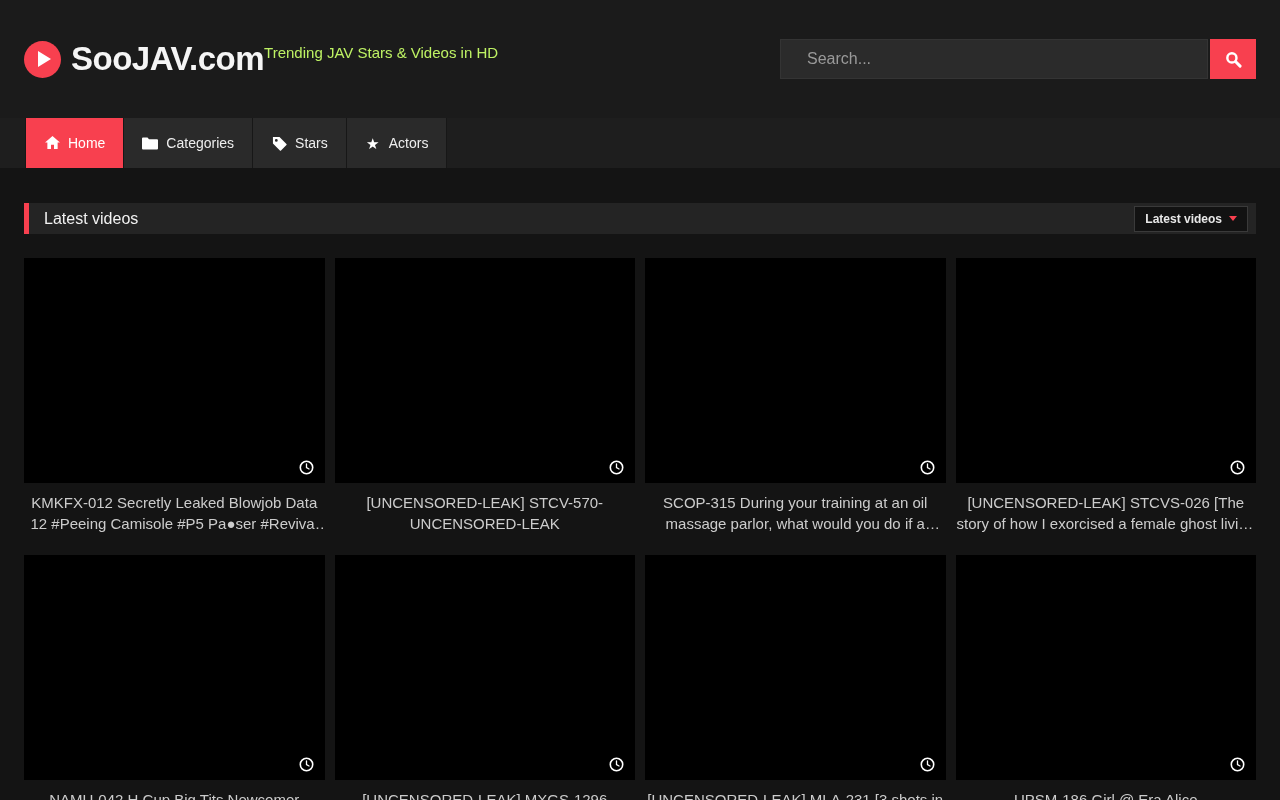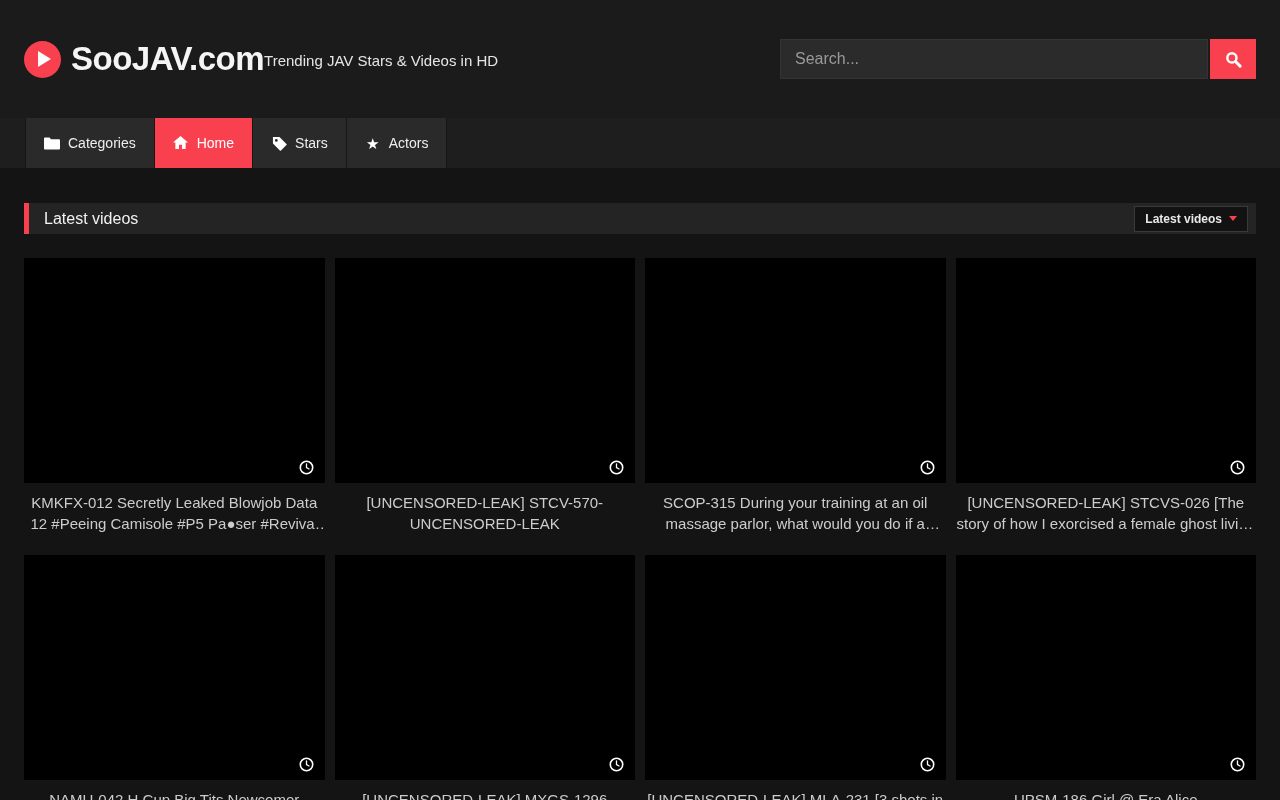--- a/index.html
+++ b/index.html
@@ -27,32 +27,32 @@
     display: flex; align-items: center; justify-content: center;
   }
   .play-badge .tri {
     width: 0; height: 0;
     border-left: 13px solid #fff;
     border-top: 8px solid transparent;
     border-bottom: 8px solid transparent;
     margin-left: 4px;
   }
   .site-title { font-size: 33px; font-weight: bold; color: #f5f5f5; letter-spacing: -0.5px; }
-  .tagline { font-size: 15px; color: #e5e5e5; margin-top: 12px; }
+  .tagline { font-size: 15px; color: #bef264; margin-top: 4px; }
 
   .search-form { display: flex; align-items: center; }
   .search-input {
     width: 428px; height: 40px;
     background: #2b2b2b;
     border: 1px solid #343434;
     outline: none;
     color: #fdba74;
     font-size: 16px;
     font-family: "Liberation Sans", sans-serif;
-    padding: 0 14px;
+    padding: 0 26px;
   }
   .search-input::placeholder { color: #9a9a9a; }
   .search-btn {
     width: 46px; height: 40px;
     margin-left: 2px;
     background: #f8404f;
     border: none;
     cursor: pointer;
     display: flex; align-items: center; justify-content: center;
   }
@@ -168,35 +168,35 @@
           <circle cx="6.5" cy="6.5" r="4.3" fill="none" stroke="#ffffff" stroke-width="2.3"></circle>
           <line x1="10.1" y1="10.1" x2="14.2" y2="14.2" stroke="#ffffff" stroke-width="2.8" stroke-linecap="round"></line>
         </svg>
       </span>
     </button>
   </form>
 </header>
 
 <nav class="main-nav">
   <ul>
+    <li class="nav-item active">
+      <span class="nav-ic">
+        <svg width="15" height="14" viewBox="0 0 16 15" fill="#ffffff">
+          <path d="M8 0 L16 7 H13.5 V14 H9.6 V9.4 H6.4 V14 H2.5 V7 H0 Z"></path>
+        </svg>
+      </span>
+      <span>Home</span>
+    </li>
     <li class="nav-item">
       <span class="nav-ic">
         <svg width="16" height="13" viewBox="0 0 16 13" fill="#ffffff">
           <path d="M0 1.5 Q0 0.5 1 0.5 H5.5 L7 2.2 H15 Q16 2.2 16 3.2 V11.5 Q16 12.5 15 12.5 H1 Q0 12.5 0 11.5 Z"></path>
         </svg>
       </span>
       <span>Categories</span>
-    </li>
-    <li class="nav-item active">
-      <span class="nav-ic">
-        <svg width="15" height="14" viewBox="0 0 16 15" fill="#ffffff">
-          <path d="M8 0 L16 7 H13.5 V14 H9.6 V9.4 H6.4 V14 H2.5 V7 H0 Z"></path>
-        </svg>
-      </span>
-      <span>Home</span>
     </li>
     <li class="nav-item">
       <span class="nav-ic">
         <svg width="15" height="15" viewBox="0 0 16 16" fill="#ffffff">
           <path fill-rule="evenodd" d="M1 1 H8 L15.4 8.4 Q16 9 15.4 9.6 L9.6 15.4 Q9 16 8.4 15.4 L1 8 Z M4.6 3.2 A1.5 1.5 0 1 0 4.6 6.2 A1.5 1.5 0 1 0 4.6 3.2 Z"></path>
         </svg>
       </span>
       <span>Stars</span>
     </li>
     <li class="nav-item">

